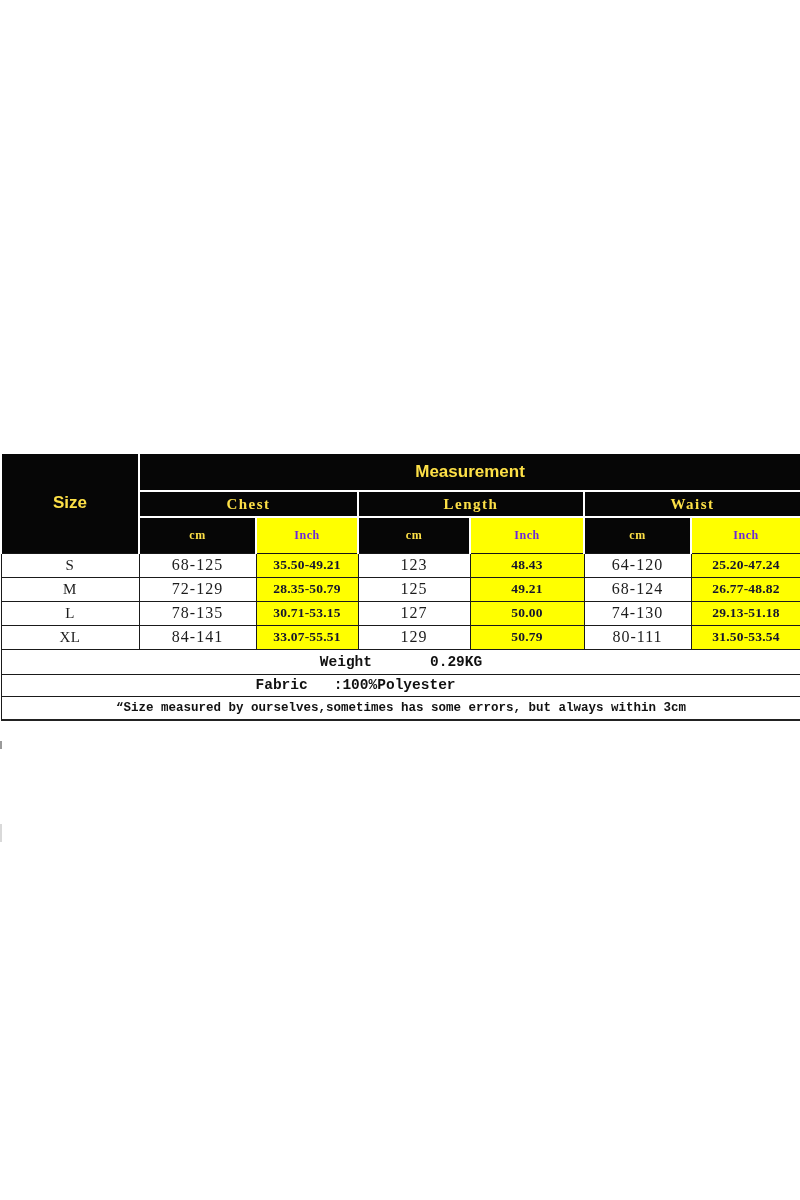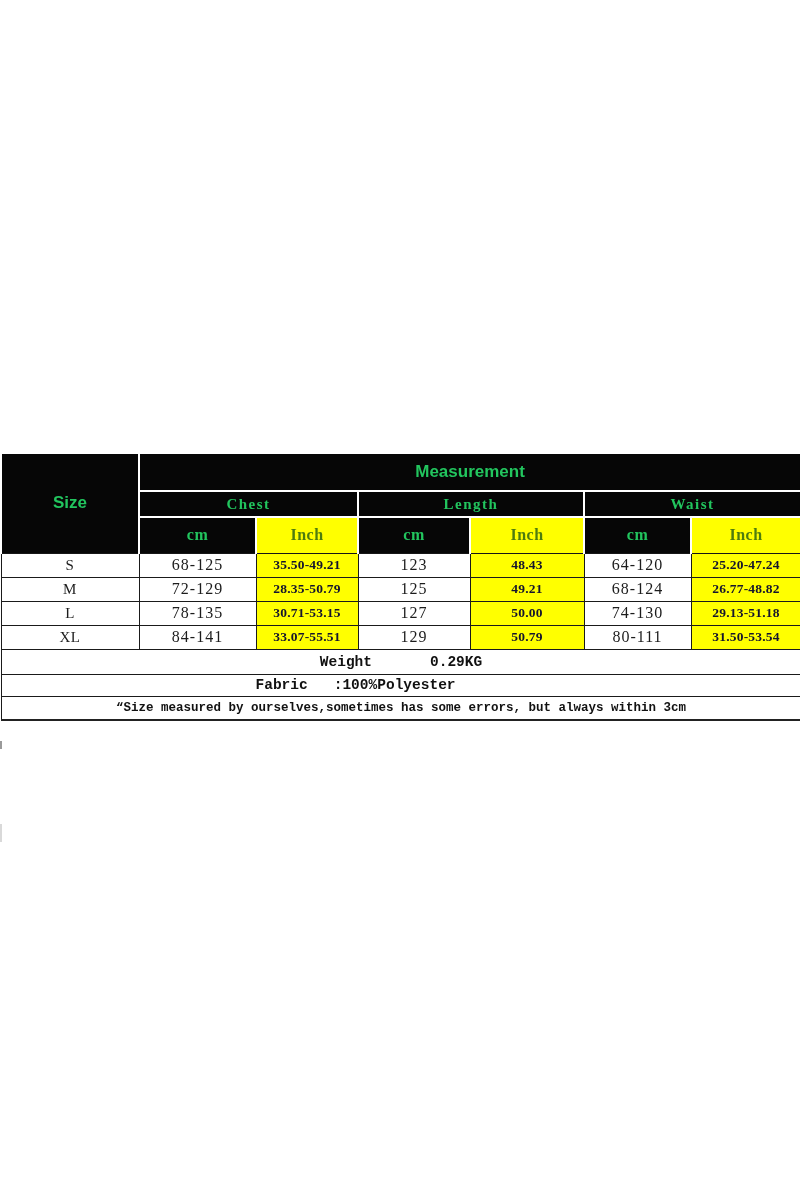--- a/index.html
+++ b/index.html
@@ -23,45 +23,45 @@
   table.size-chart td, table.size-chart th {
     padding: 0;
     text-align: center;
     vertical-align: middle;
     overflow: hidden;
     white-space: nowrap;
   }
   
   .hdr-dark {
     background: #060606;
-    color: #22c55e;
+    color: #fde047;
     border: 2px solid #ffffff;
     border-bottom: 1px solid #161616;
   }
   .hdr-yellow {
     background: #ffff00;
-    color: #4d7c0f;
+    color: #6d28d9;
     border: 2px solid #ffffff;
     border-bottom: 1px solid #161616;
   }
   .title-font {
     font-family: "Liberation Sans", "DejaVu Sans", sans-serif;
     font-weight: 700;
     font-size: 17px;
   }
   .group-font {
     font-family: "Liberation Serif", serif;
     font-weight: 700;
     font-size: 15px;
     letter-spacing: 1.5px;
   }
   .unit-font {
     font-family: "Liberation Serif", serif;
     font-weight: 700;
-    font-size: 16px;
+    font-size: 12px;
     letter-spacing: 0.5px;
     margin-top: 40px;
   }
   
   .cell {
     background: #ffffff;
     border: 1px solid #1a1a1a;
     color: #1c1c1c;
     font-size: 16px;
     letter-spacing: 1px;

